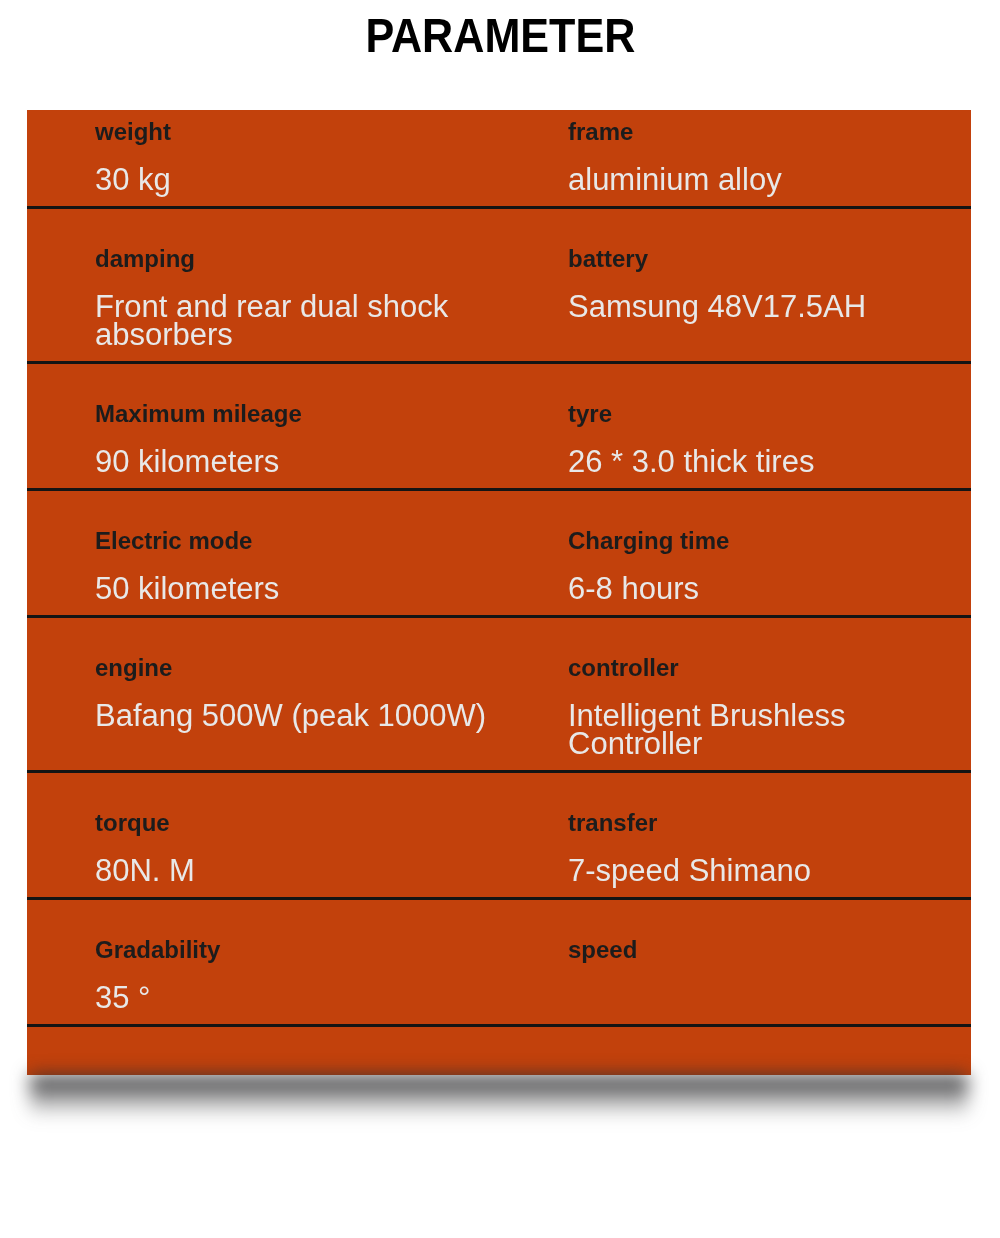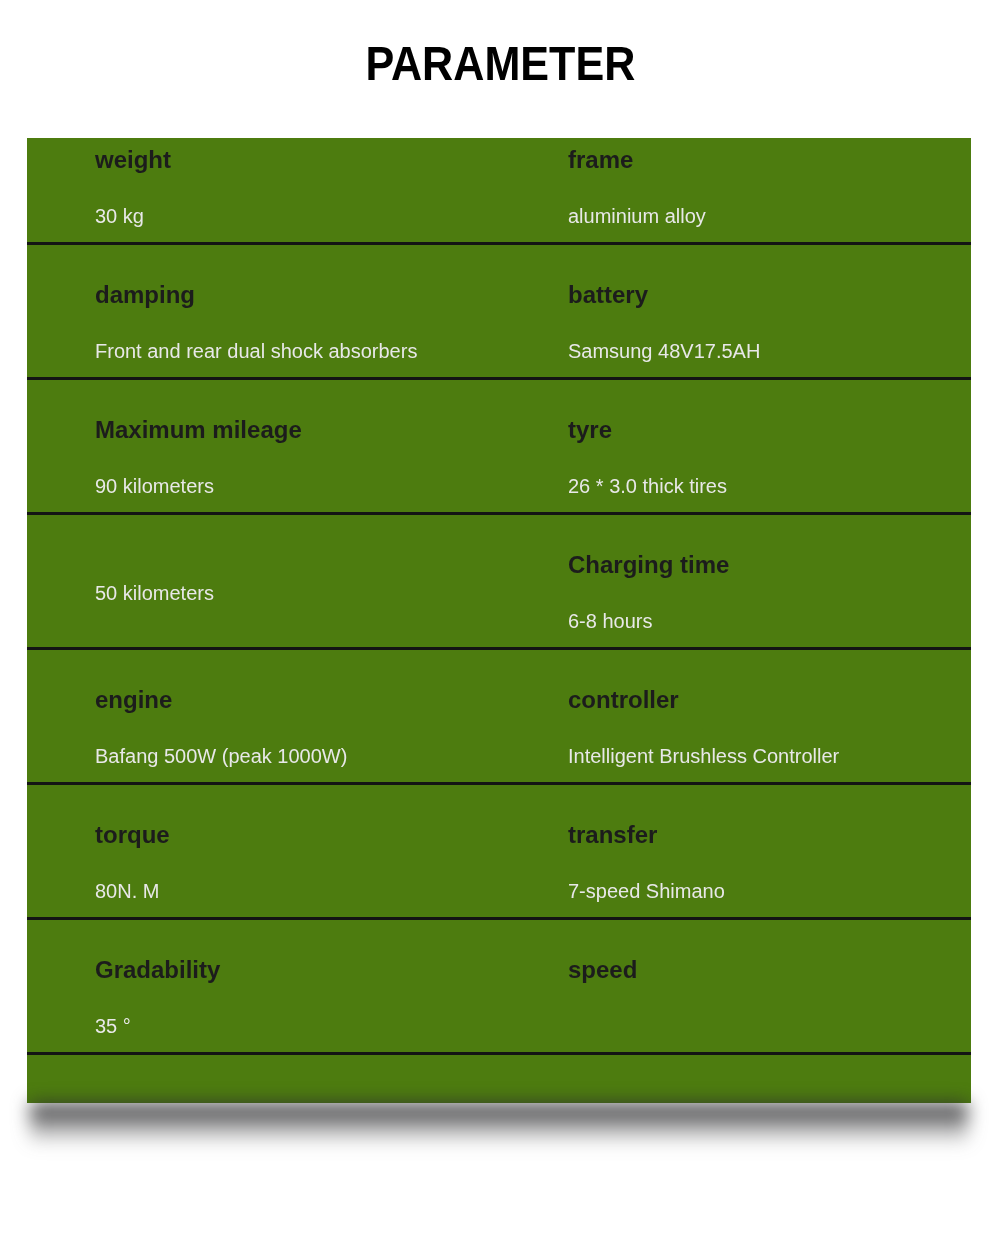--- a/index.html
+++ b/index.html
@@ -6,40 +6,40 @@
     margin: 0;
     padding: 0;
     width: 1000px;
     height: 1238px;
     background: #ffffff;
     font-family: "Liberation Sans", "DejaVu Sans", sans-serif;
     overflow: hidden;
   }
   .title-wrap {
     text-align: center;
-    padding-top: 36px;
+    padding-top: 8px;
     height: 54px;
   }
   .page-title {
     display: inline-block;
     font-size: 49px;
     font-weight: bold;
     color: #000000;
     letter-spacing: 0px;
     transform: scaleX(0.88);
     transform-origin: center;
     line-height: 54px;
     white-space: nowrap;
   }
   .panel {
     position: relative;
     margin-top: 48px;
     margin-left: 27px;
     width: 944px;
-    background: #4d7c0f;
+    background: #c2410c;
   }
   .panel::after {
     content: "";
     position: absolute;
     top: 100%;
     left: 3px;
     right: 3px;
     height: 42px;
     background: linear-gradient(to bottom,
       #29292b 0%,
@@ -59,24 +59,24 @@
   }
   .cell.left  { padding-left: 68px; }
   .cell.right { }
   .spec-label {
     font-size: 24px;
     line-height: 28px;
     font-weight: bold;
     color: #1c1c1c;
   }
   .spec-value {
-    font-size: 20px;
+    font-size: 31px;
     line-height: 28px;
     color: #e8e8e8;
-    margin-top: 28px;
+    margin-top: 20px;
   }
   .panel-footer {
     height: 48px;
   }
 </style>
 </head>
 <body>
 
 <div class="title-wrap">
   <div class="page-title">PARAMETER</div>
@@ -113,20 +113,21 @@
       <div class="spec-value">90 kilometers</div>
     </div>
     <div class="cell right">
       <div class="spec-label">tyre</div>
       <div class="spec-value">26 * 3.0 thick tires</div>
     </div>
   </div>
 
   <div class="spec-row">
     <div class="cell left">
+      <div class="spec-label">Electric mode</div>
       <div class="spec-value">50 kilometers</div>
     </div>
     <div class="cell right">
       <div class="spec-label">Charging time</div>
       <div class="spec-value">6-8 hours</div>
     </div>
   </div>
 
   <div class="spec-row">
     <div class="cell left">

